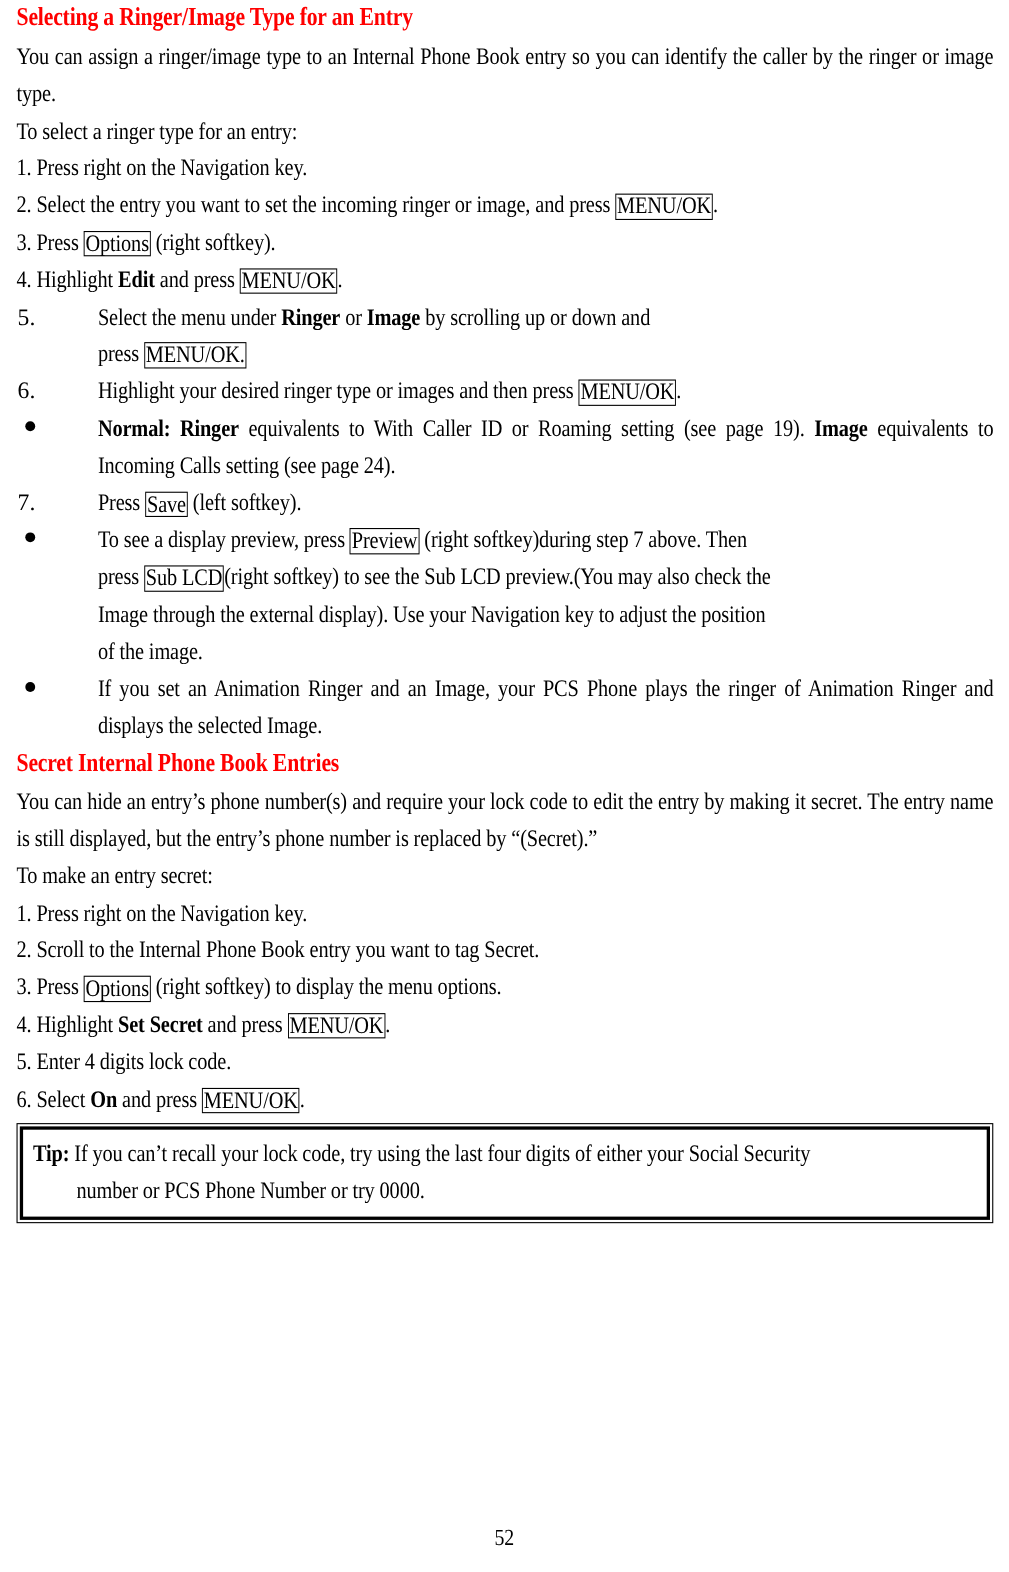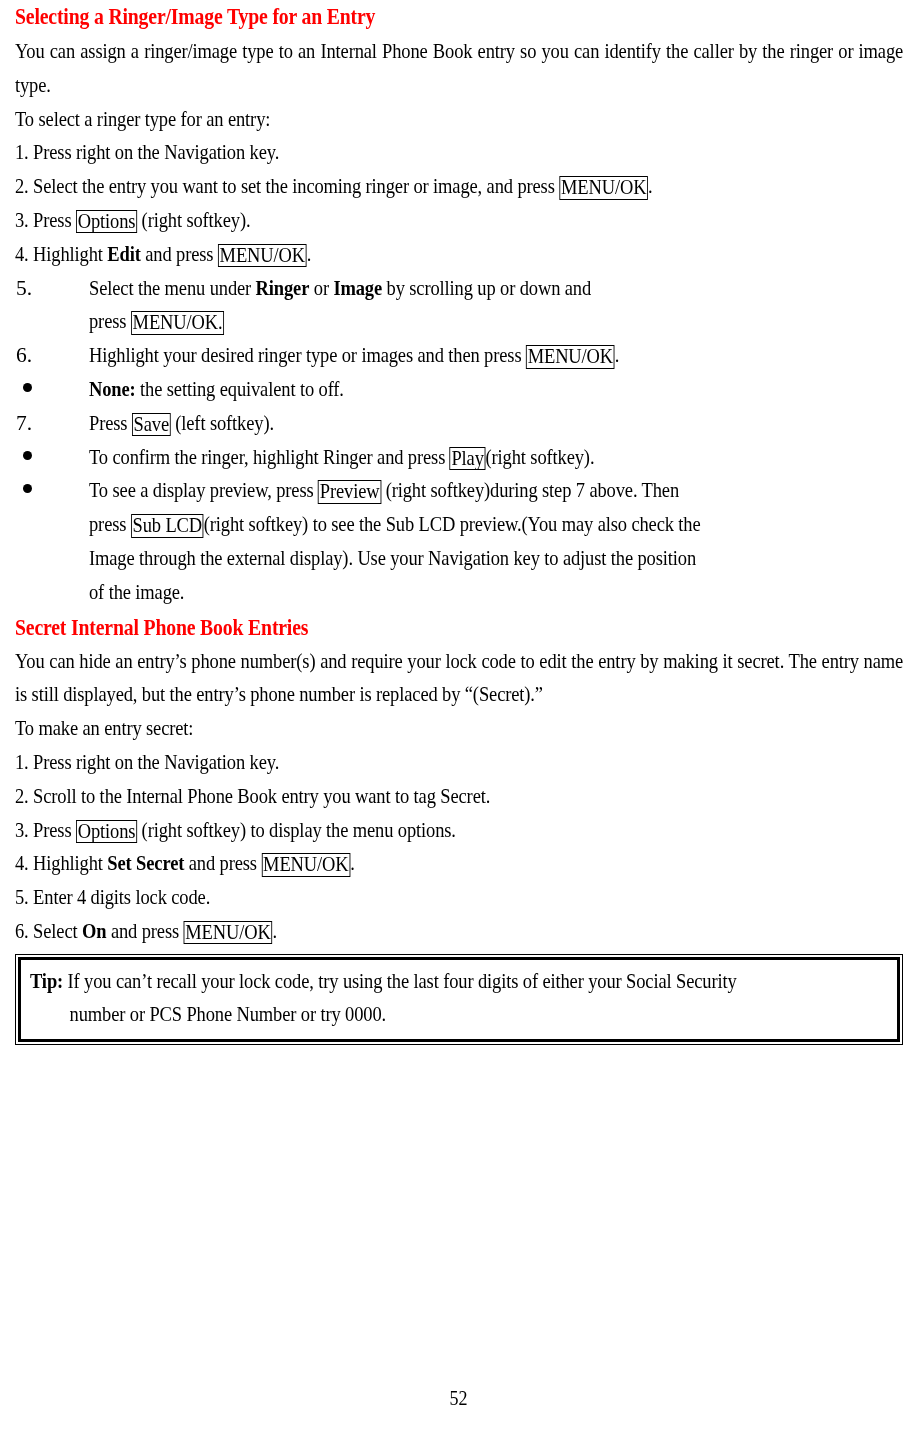--- a/index.html
+++ b/index.html
@@ -190,62 +190,60 @@
   <div class="row row-ind">
     <div class="mark">6.</div>
     <div class="body-col">
       <div class="ln">
         <span>Highlight your desired ringer type or images and then press </span><span class="key">MENU/OK</span><span>.</span>
       </div>
     </div>
   </div>
 
 
-
   <div class="row row-ind">
     <div class="mark"><span class="bullet-dot"></span></div>
     <div class="body-col">
-      <div class="ln">
-        <b>None:</b><span> the setting equivalent to off.</span>
-      </div>
-    </div>
-  </div>
+      <div class="wrapblk">
+        <b>Normal: Ringer</b><span> equivalents to With Caller ID or Roaming setting (see page 19). </span><b>Image</b><span> equivalents to Incoming Calls setting (see page 24).</span>
+      </div>
+    </div>
+  </div>
+
 
   <div class="row row-ind">
     <div class="mark">7.</div>
     <div class="body-col">
       <div class="ln">
         <span>Press </span><span class="key">Save</span><span> (left softkey).</span>
       </div>
     </div>
   </div>
 
-  <div class="row row-ind">
-    <div class="mark"><span class="bullet-dot"></span></div>
-    <div class="body-col">
-      <div class="ln">
-        <span>To confirm the ringer, highlight Ringer and press </span><span class="key">Play</span><span>(right softkey).</span>
-      </div>
-    </div>
-  </div>
 
   <div class="row row-ind">
     <div class="mark"><span class="bullet-dot"></span></div>
     <div class="body-col">
       <div class="ln">
         <span>To see a display preview, press </span><span class="key">Preview</span><span> (right softkey)during step 7 above. Then</span>
       </div>
       <div class="ln">
         <span>press </span><span class="key">Sub LCD</span><span>(right softkey) to see the Sub LCD preview.(You may also check the</span>
       </div>
       <div class="ln">Image through the external display). Use your Navigation key to adjust the position</div>
       <div class="ln">of the image.</div>
     </div>
   </div>
 
+  <div class="row row-ind">
+    <div class="mark"><span class="bullet-dot"></span></div>
+    <div class="body-col">
+      <div class="wrapblk">If you set an Animation Ringer and an Image, your PCS Phone plays the ringer of Animation Ringer and displays the selected Image.</div>
+    </div>
+  </div>
 
   <h2 class="sect" style="margin-top:1px;">Secret Internal Phone Book Entries</h2>
 
   <div class="wrapblk" style="margin-top:2px;">You can hide an entry’s phone number(s) and require your lock code to edit the entry by making it secret. The entry name is still displayed, but the entry’s phone number is replaced by “(Secret).”</div>
 
   <div class="ln">To make an entry secret:</div>
 
   <div class="ln">
     <span>1.</span>
     <span>Press right on the Navigation key.</span>

